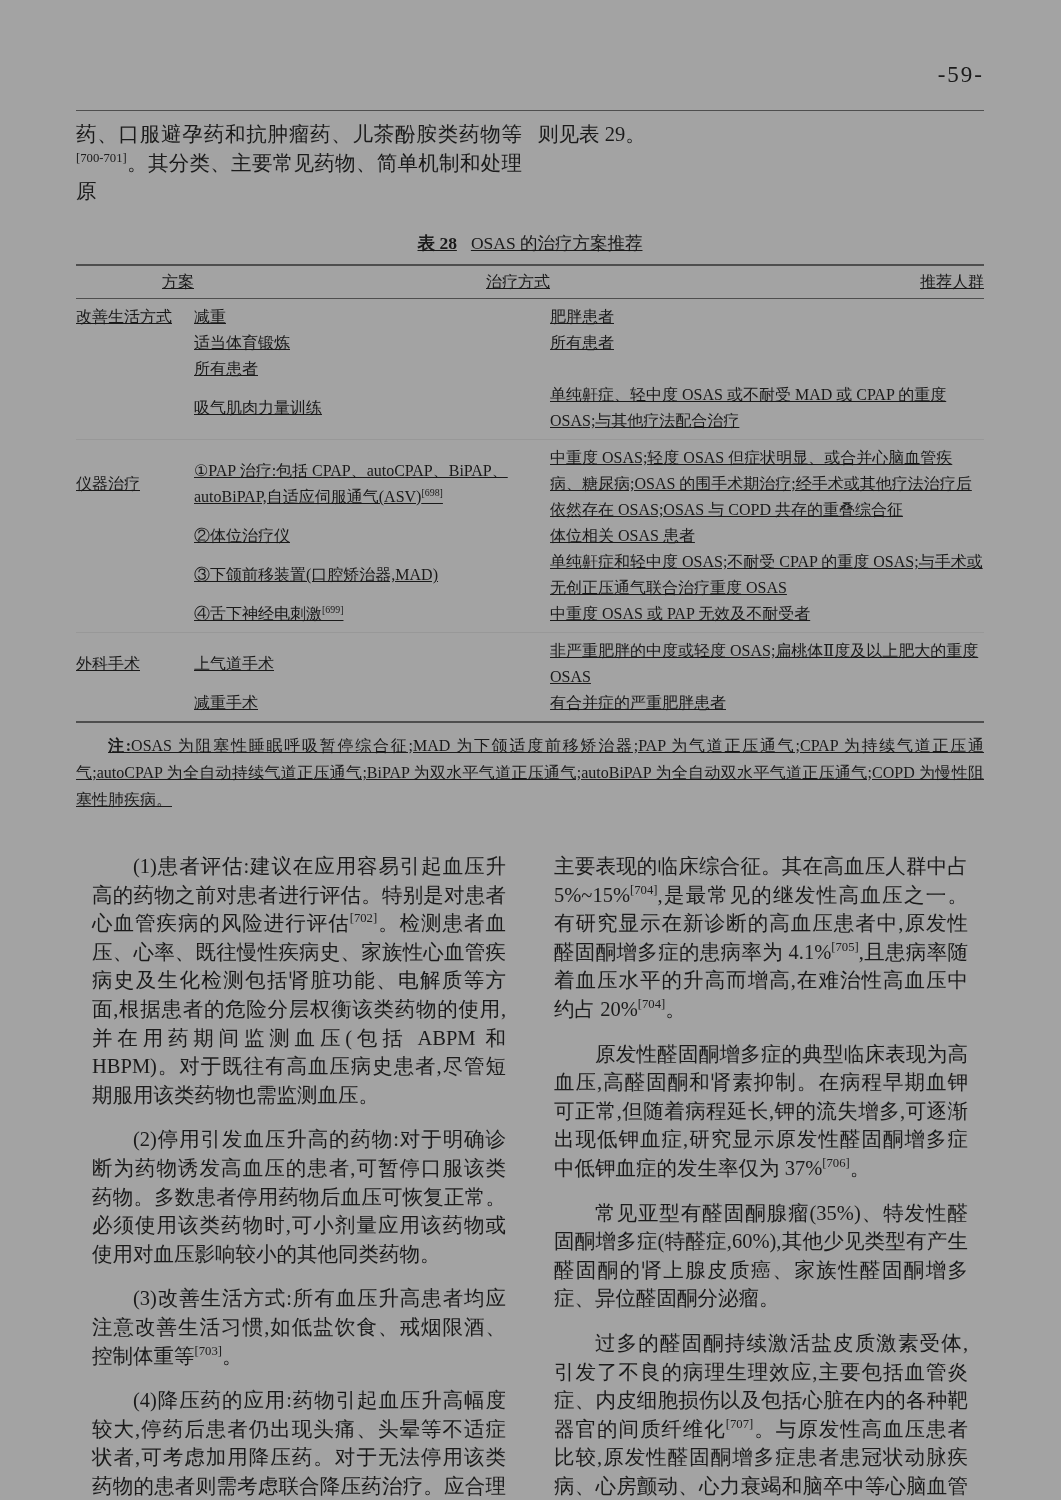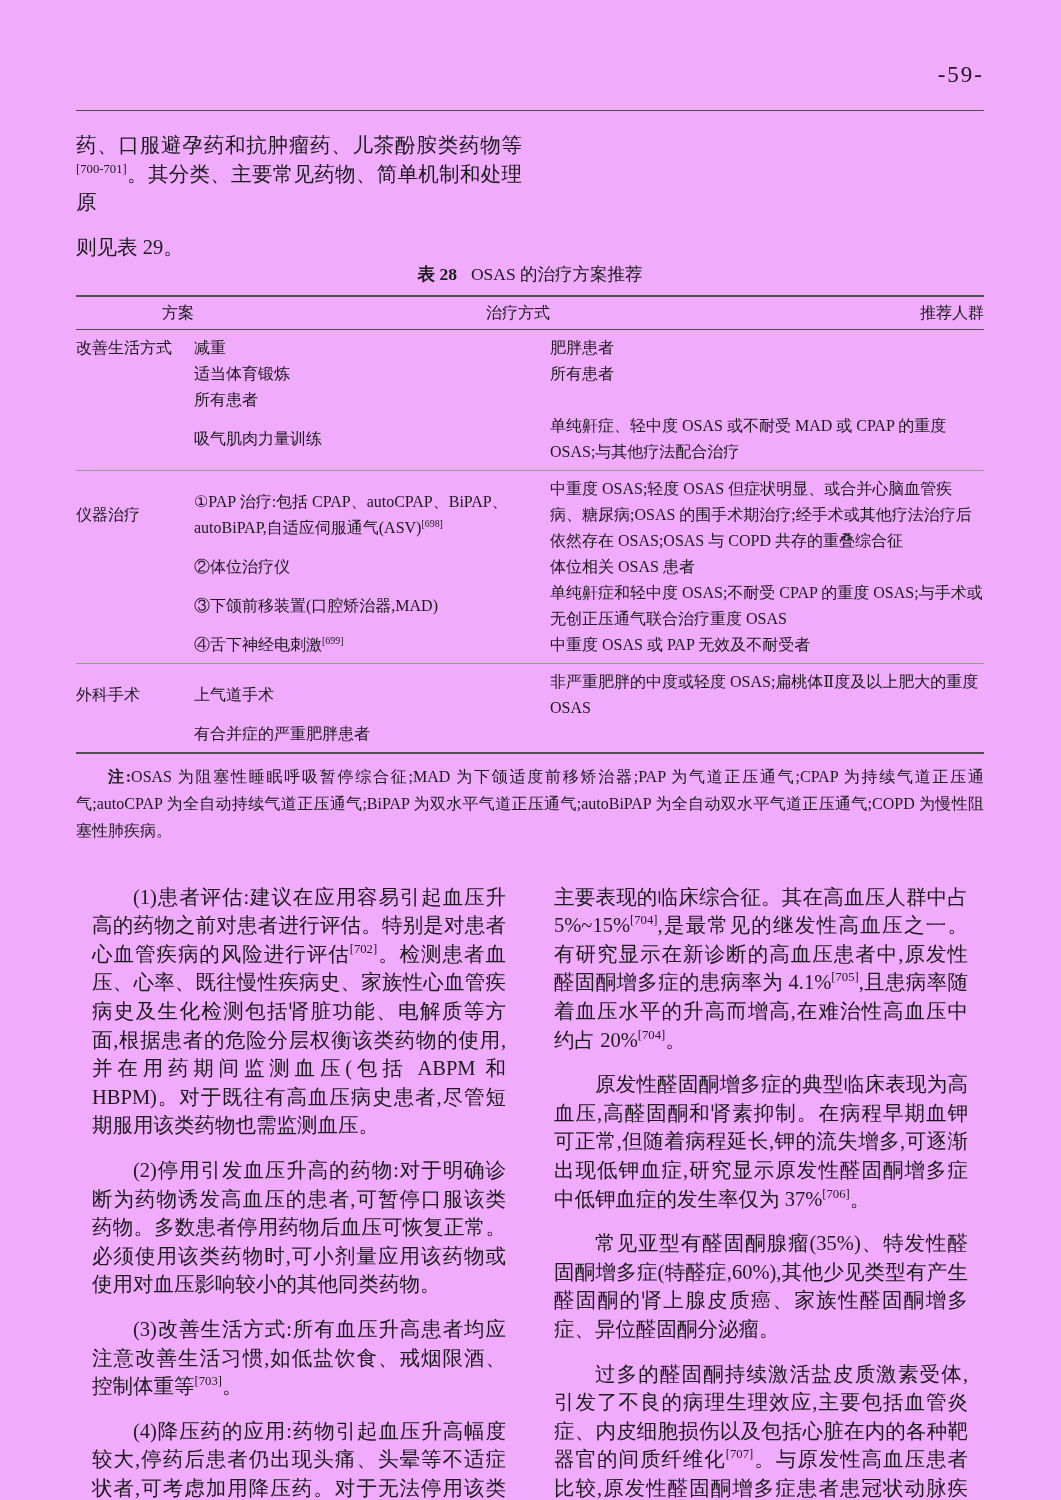--- a/index.html
+++ b/index.html
@@ -1,27 +1,27 @@
 <!DOCTYPE html>
 <html><head>
 <meta charset="utf-8">
 <style>
   html,body{margin:0;padding:0;background:#ffffff;}
   body{width:1061px;height:1500px;color:#1a1a1a;
        font-family:"Liberation Serif","DejaVu Serif",serif;}
   .page{box-sizing:border-box;width:1061px;height:1500px;
-        padding:0 77px 0 76px;overflow:hidden;background:#f0abfc;}
+        padding:0 77px 0 76px;overflow:hidden;background:#a3a3a3;}
   .pagenum{margin-top:62px;text-align:right;font-size:23px;letter-spacing:2px;line-height:1.1;}
   .toprule{border-top:1.7px solid #4e4e4e;margin-top:23px;height:0;}
   
   .cols{display:flex;gap:16px;text-align:justify;}
-  .intro{margin-top:20px;font-size:20.5px;line-height:28.6px;flex-direction:column;}
+  .intro{margin-top:9px;font-size:20.5px;line-height:28.6px;}
   .col{width:446px;flex:none;}
   
-  .tblwrap{}
+  .tblwrap{margin-top:25px;text-decoration:underline;}
   .tbl-title{text-align:center;font-size:17.5px;line-height:24px;margin-bottom:9px;}
   .tbl-title .lbl{font-weight:bold;margin-right:14px;}
   .tbl{font-size:16px;line-height:26px;}
   .thead{display:flex;border-top:2.6px solid #4e4e4e;border-bottom:1.7px solid #4e4e4e;
          padding:3px 0;}
   .c1{width:118px;flex:none;box-sizing:border-box;}
   .c2{width:356px;flex:none;box-sizing:border-box;padding-right:14px;}
   .c3{flex:1;}
   .thead .c1,.thead .c2,.thead .c3{text-align:right;padding-right:0;}
   .tbody{border-bottom:2.6px solid #4e4e4e;}
@@ -109,20 +109,21 @@
         </div>
 
         <div class="tgroup">
           <div class="trow">
             <div class="c1">外科手术</div>
             <div class="c2">上气道手术</div>
             <div class="c3">非严重肥胖的中度或轻度 OSAS;扁桃体Ⅱ度及以上肥大的重度 OSAS</div>
           </div>
           <div class="trow">
             <div class="c1"></div>
+            <div class="c2">减重手术</div>
             <div class="c3">有合并症的严重肥胖患者</div>
           </div>
         </div>
 
       </div>
     </div>
     <div class="note">
       <span class="nlbl">注:</span><span>OSAS 为阻塞性睡眠呼吸暂停综合征;MAD 为下颌适度前移矫治器;PAP 为气道正压通气;CPAP 为持续气道正压通气;autoCPAP 为全自动持续气道正压通气;BiPAP 为双水平气道正压通气;autoBiPAP 为全自动双水平气道正压通气;COPD 为慢性阻塞性肺疾病。</span>
     </div>
   </div>

